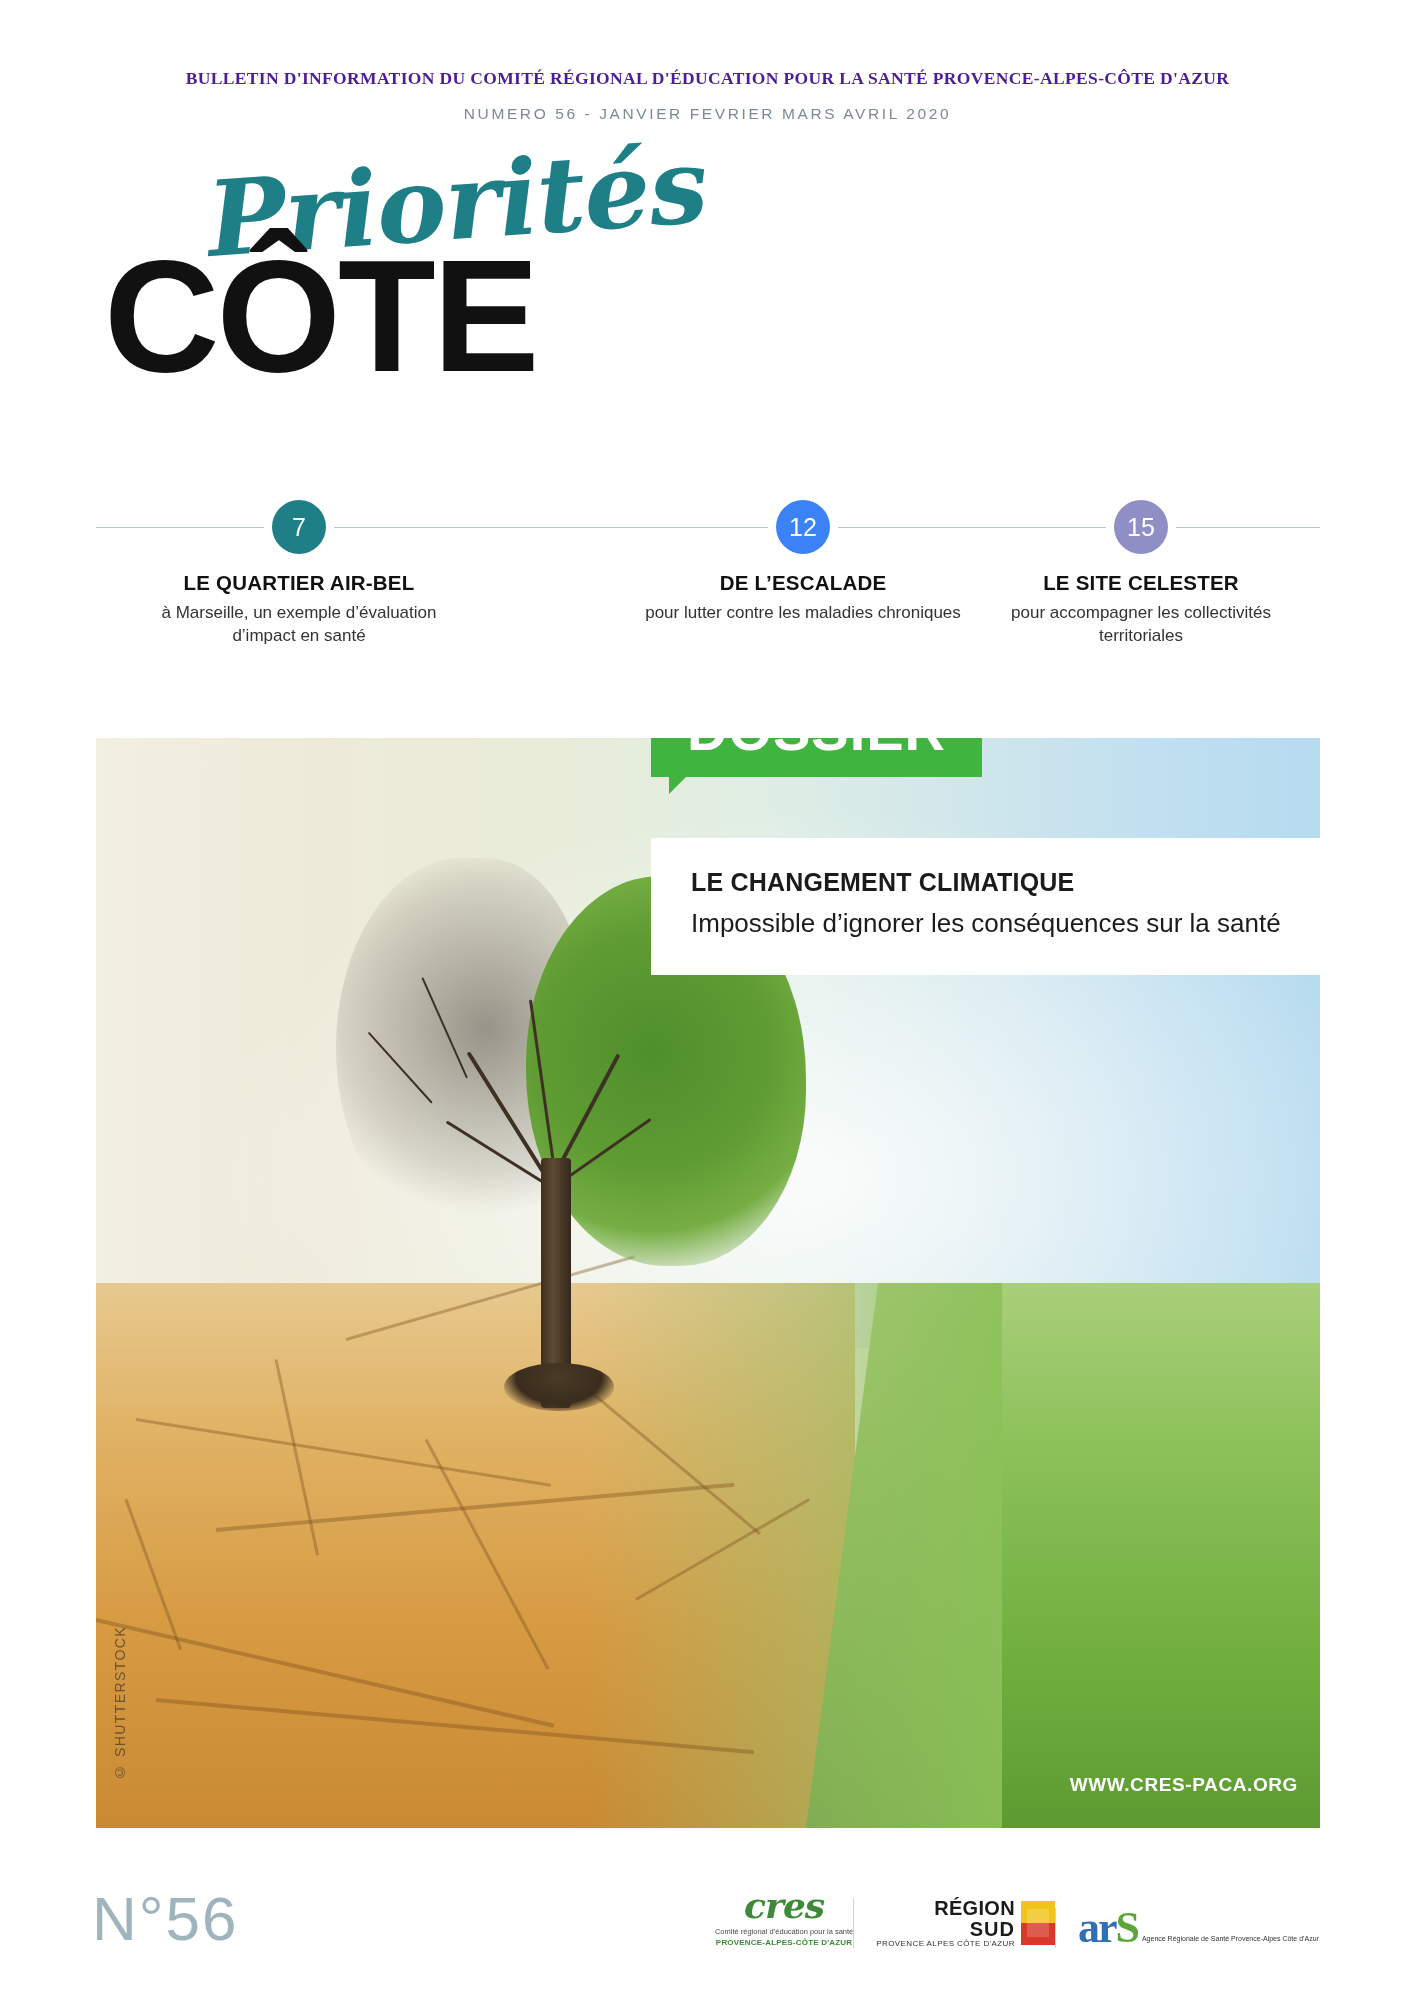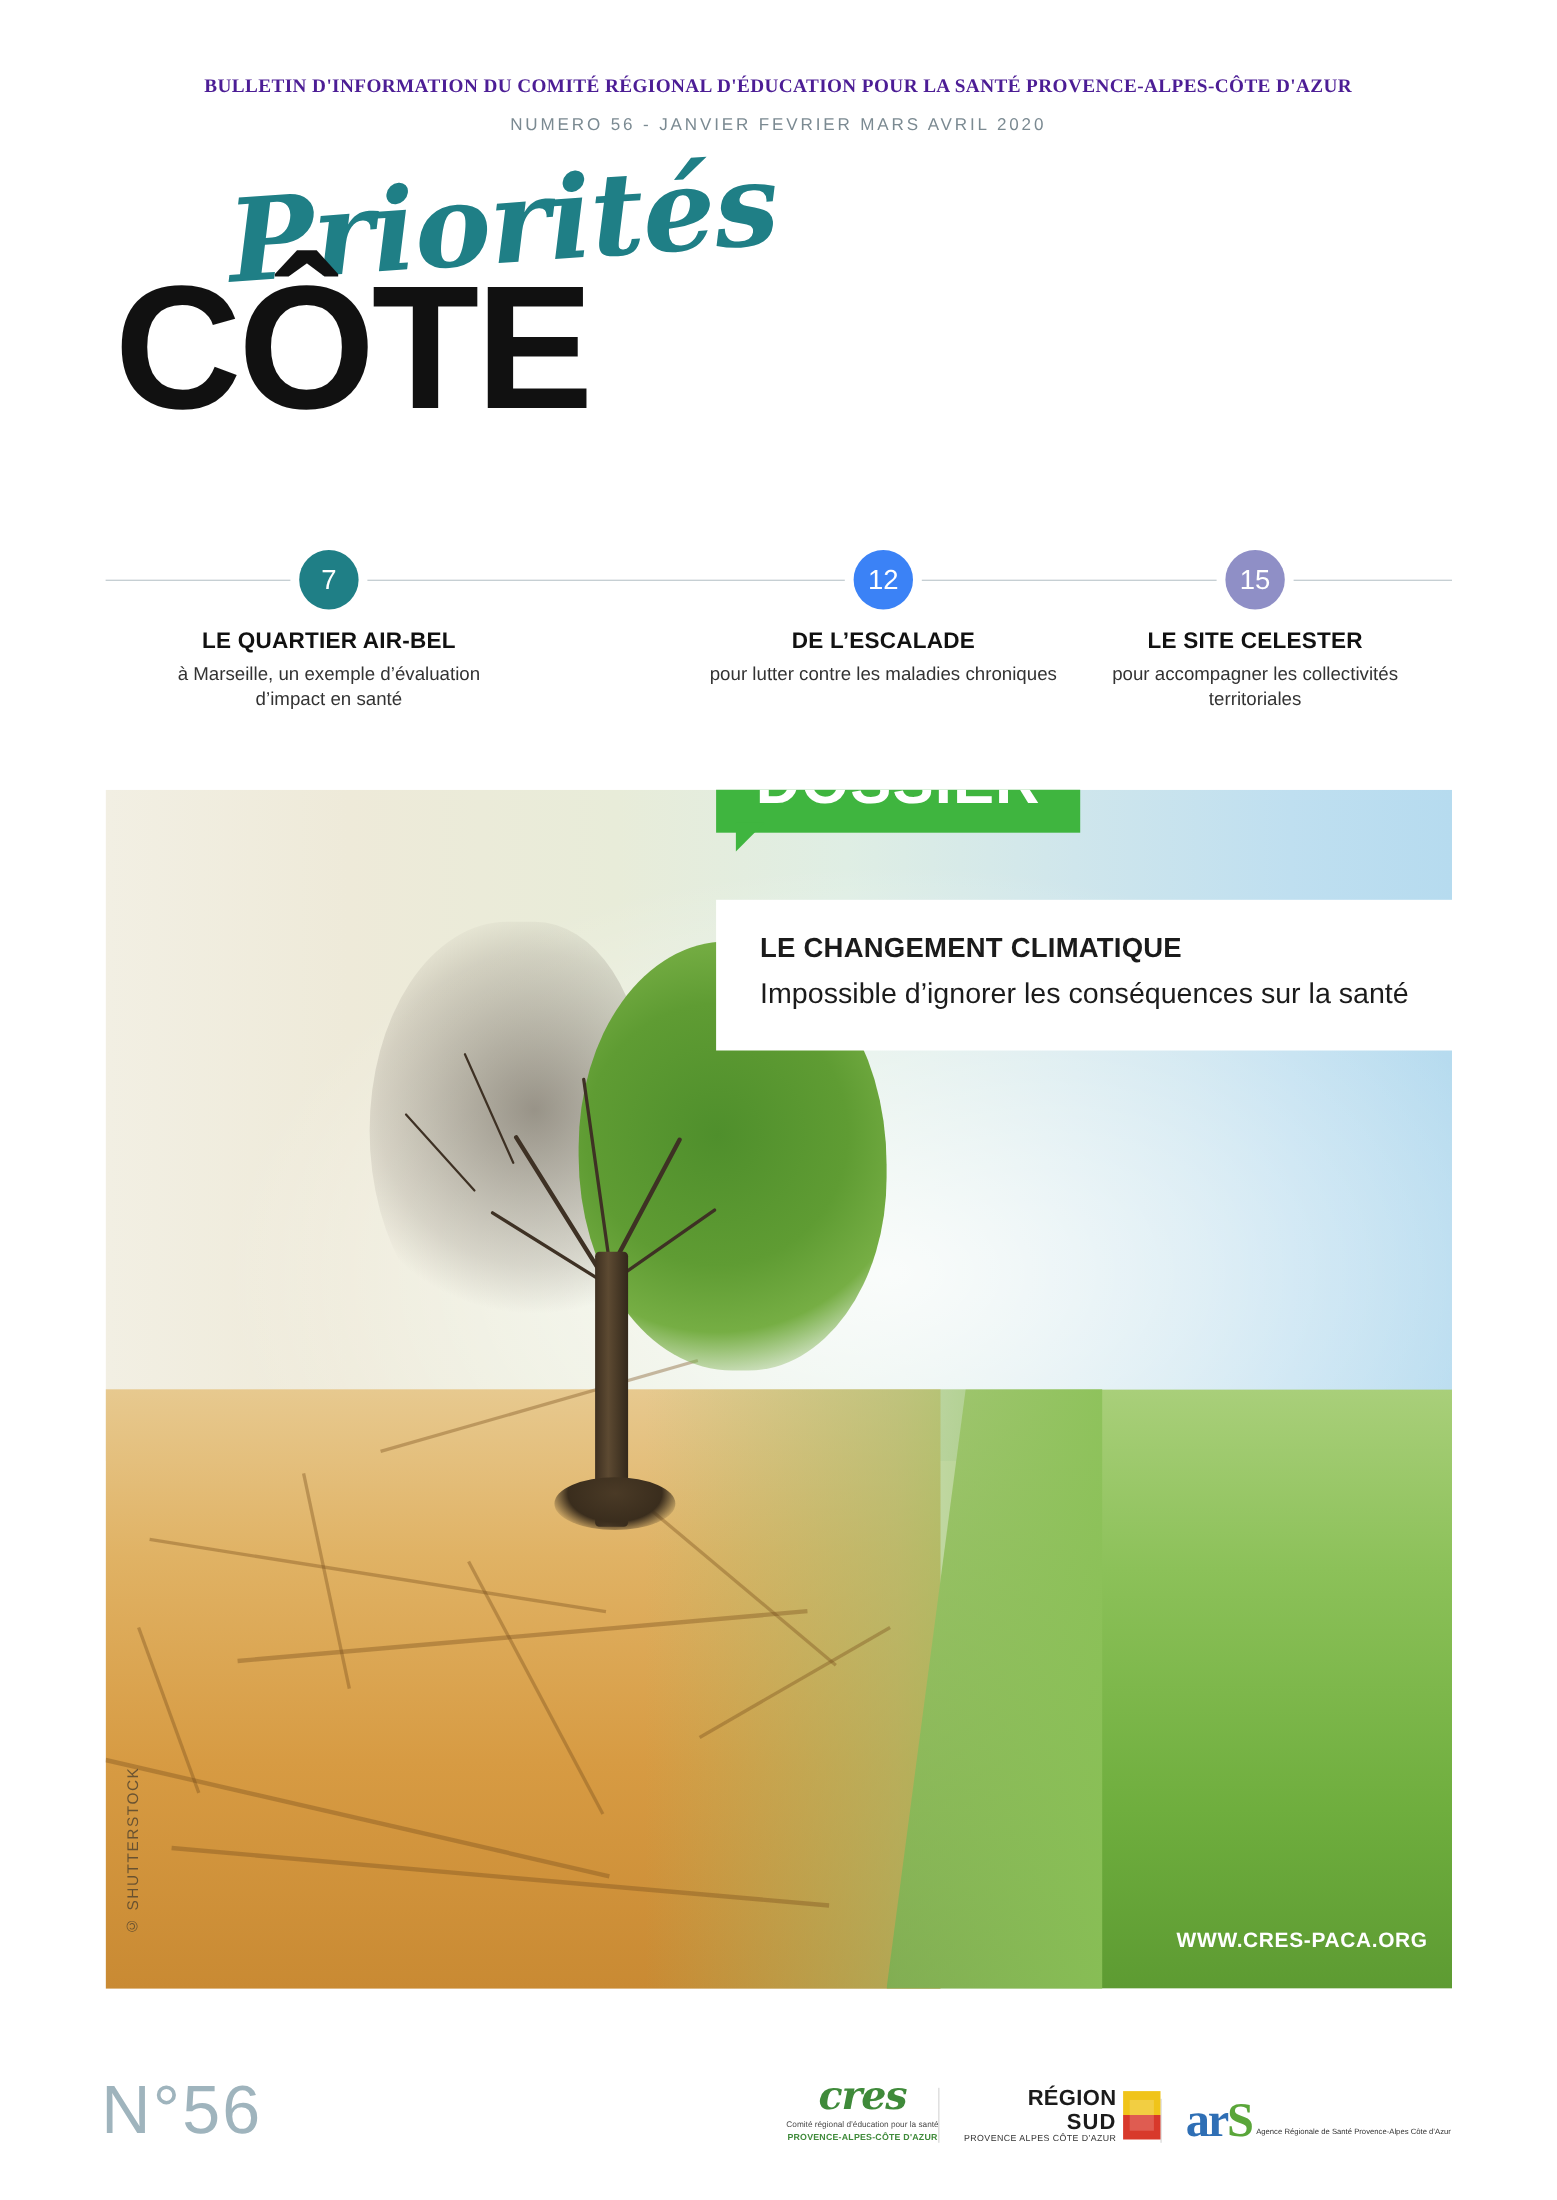--- a/index.html
+++ b/index.html
@@ -132,21 +132,21 @@
     margin-top: 7px;
     font-size: 17px;
     color: #333;
     line-height: 1.35;
   }
 
   
   .cover {
     position: absolute;
     left: 96px;
-    top: 718px;
+    top: 738px;
     width: 1224px;
     height: 1090px;
     overflow: hidden;
   }
   .sky {
     position: absolute;
     left: 0; top: 0;
     width: 100%;
     height: 56%;
     background: linear-gradient(to right,

